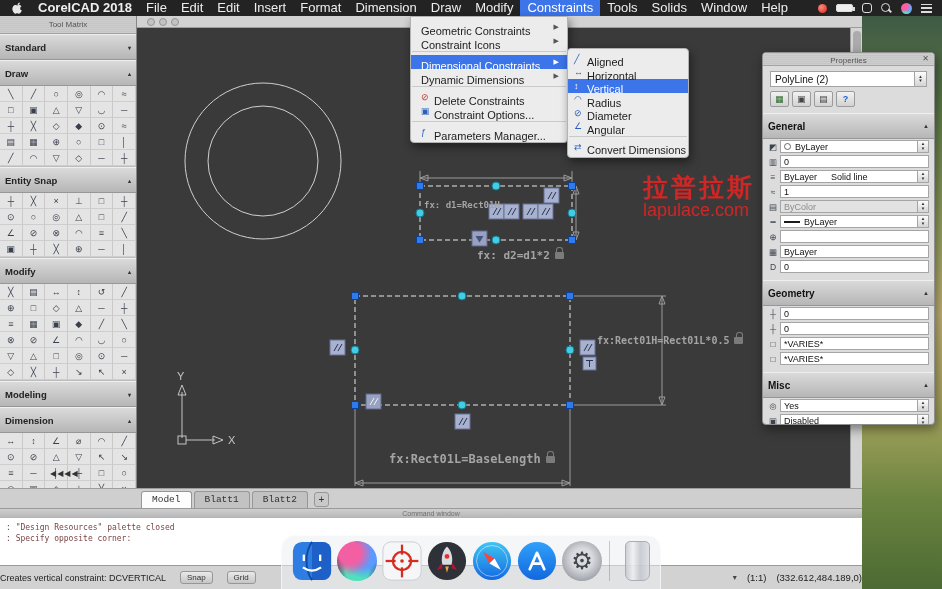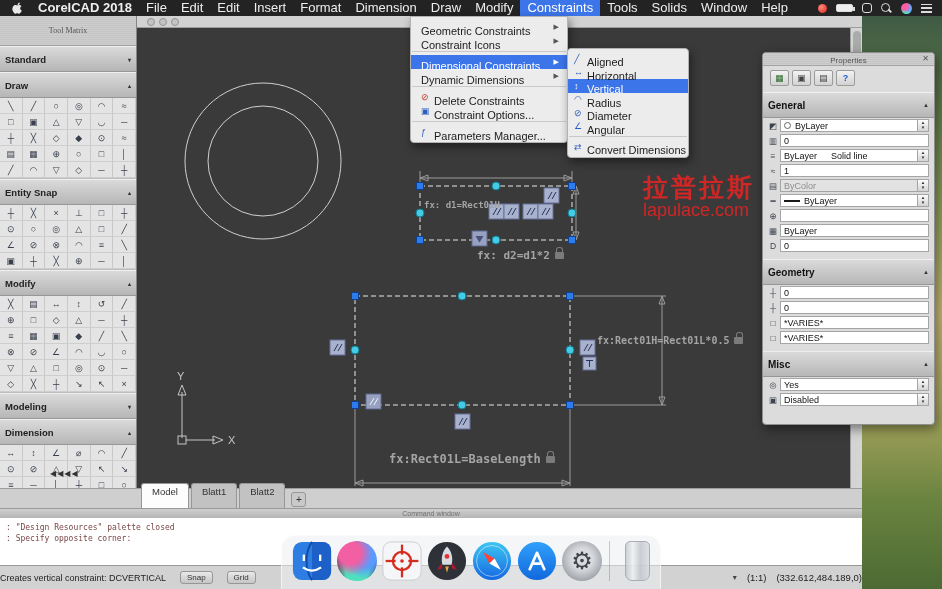--- a/index.html
+++ b/index.html
@@ -37,22 +37,22 @@
   
   .wallpaper { position:absolute; left:862px; top:16px; width:80px; height:573px; z-index:1;
     background:linear-gradient(180deg,#3f5a44 0%,#5d7a47 16%,#92a05c 36%,#c2b373 52%,#a8a55e 68%,#6b8440 84%,#4c6a33 100%); }
   
   .doc-titlebar { position:absolute; left:137px; top:16px; width:725px; height:12px;
     background:#d2d2d2; border-bottom:1px solid #9e9e9e; display:flex; align-items:center; gap:4px; padding-left:10px; z-index:2; }
   .tlight { width:8px; height:8px; border-radius:50%; background:#c3c3c3; border:1px solid #949494; }
   
   .palette { position:absolute; left:0; top:16px; width:137px; height:474px;
     background:#d9d9d9; border-right:1px solid #868686; z-index:3; font-size:10px; color:#222; }
-  .pal-title { height:30px; background:repeating-linear-gradient(0deg,#cdcdcd,#cdcdcd 1px,#bdbdbd 2px);
-    display:flex; align-items:center; justify-content:center; font-size:8px; color:#555; border-bottom:1px solid #a0a0a0;font-family:Liberation Serif, serif; }
+  .pal-title { height:18px; background:repeating-linear-gradient(0deg,#cdcdcd,#cdcdcd 1px,#bdbdbd 2px);
+    display:flex; align-items:center; justify-content:center; font-size:8px; color:#555; border-bottom:1px solid #a0a0a0; }
   .sec-header { height:12px; background:linear-gradient(#dadada,#b6b6b6); border-top:1px solid #efefef;
     border-bottom:1px solid #979797; display:flex; align-items:center; padding:12px 5px; font-size:9.5px; font-weight:bold; }
   .sec-header .tri { margin-left:auto; font-size:6px; color:#333; }
   .tgrid { display:grid; grid-template-columns:repeat(6,1fr); background:#e3e3e3; border-bottom:1px solid #bdbdbd; }
   .tcell { height:16px; display:flex; align-items:center; justify-content:center;
     font-size:9px; color:#39404d; border-right:1px solid #c9c9c9; border-bottom:1px solid #cecece; background:#e4e4e4; }
   .pal-arrows { position:absolute; left:50px; bottom:12px; font-size:8px; color:#333; letter-spacing:1px; }
   
   .canvas { position:absolute; left:137px; top:28px; width:713px; height:460px;
     background:#3a3a3a; overflow:hidden; z-index:2; }
@@ -66,22 +66,22 @@
     border:1.5px solid #7b7b7b; border-bottom:none; border-radius:3px 3px 0 0; }
   .wm-cn { position:absolute; left:506px; top:143px; font-size:25px; font-weight:bold; color:#cf2626; letter-spacing:3px; }
   .wm-en { position:absolute; left:506px; top:172px; font-size:18px; color:#cf2626; }
   
   .vscroll { position:absolute; left:850px; top:28px; width:12px; height:460px;
     background:#d4d4d4; border-left:1px solid #9e9e9e; z-index:3; }
   .vthumb { position:absolute; left:2px; top:3px; width:8px; height:64px; background:#ababab; border-radius:4px; }
   
   .tabbar { position:absolute; left:0; top:488px; width:862px; height:20px; background:#cfcfcf;
     border-top:1px solid #9e9e9e; display:flex; align-items:flex-end; padding-left:141px; z-index:3; }
-  .tab { padding:2px 10px 11px; font-size:9.5px; border:1px solid #979797; border-bottom:none;
-    background:#c2c2c2; color:#333; border-radius:3px 3px 0 0; margin-right:2px; }
+  .tab { padding:2px 10px 3px; font-size:9.5px; border:1px solid #979797; border-bottom:none;
+    background:#c2c2c2; color:#333; border-radius:3px 3px 0 0; margin-right:2px;font-family:Liberation Mono, monospace; }
   .tab.active { background:#fdfdfd; }
   .tab-add { width:15px; height:15px; margin-left:4px; margin-bottom:1px; border:1px solid #979797; border-radius:3px;
     background:#c9c9c9; display:flex; align-items:center; justify-content:center; font-size:10px; color:#333; }
   
   .cmd-title { position:absolute; left:0; top:508px; width:862px; height:10px;
     background:linear-gradient(#cfcfcf,#b5b5b5); border-top:1px solid #9a9a9a;
     display:flex; align-items:center; justify-content:center; font-size:7px; color:#6e6e6e; z-index:3; }
   .cmd-area { position:absolute; left:0; top:518px; width:862px; height:47px; background:#fff; z-index:3;
     padding:4px 6px; font-size:8px; color:#7a4545; line-height:11px; font-family:"DejaVu Sans Mono", monospace; }
   
@@ -587,20 +587,27 @@
   <div class="menu-item">
     <span class="mi-icon">⇄</span>
     <span class="lbl">Convert Dimensions</span>
   </div>
 </div>
 
 <div class="props">
   <div class="props-title">
     <span>Properties</span>
     <span class="props-close">✕</span>
+  </div>
+  <div class="props-selector">
+    <span>PolyLine (2)</span>
+    <span class="pstep">
+        <span>▲</span>
+        <span>▼</span>
+      </span>
   </div>
   <div class="props-tools">
     <span class="ptool">▦</span>
     <span class="ptool gray">▣</span>
     <span class="ptool gray">▤</span>
     <span class="ptool blue">?</span>
   </div>
 
   <div class="sec-header">
     <span>General</span>

